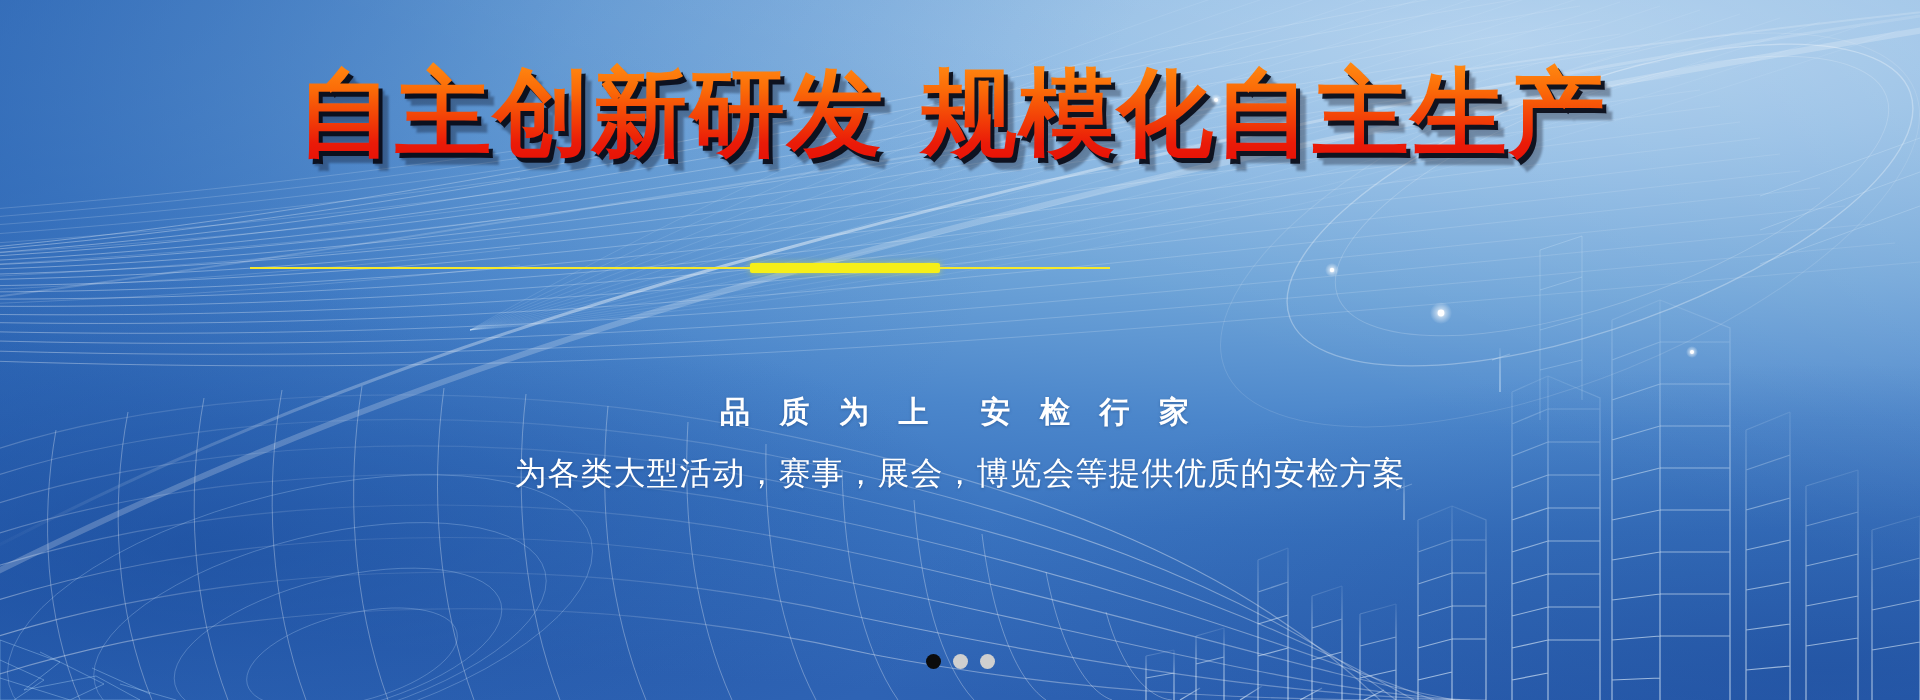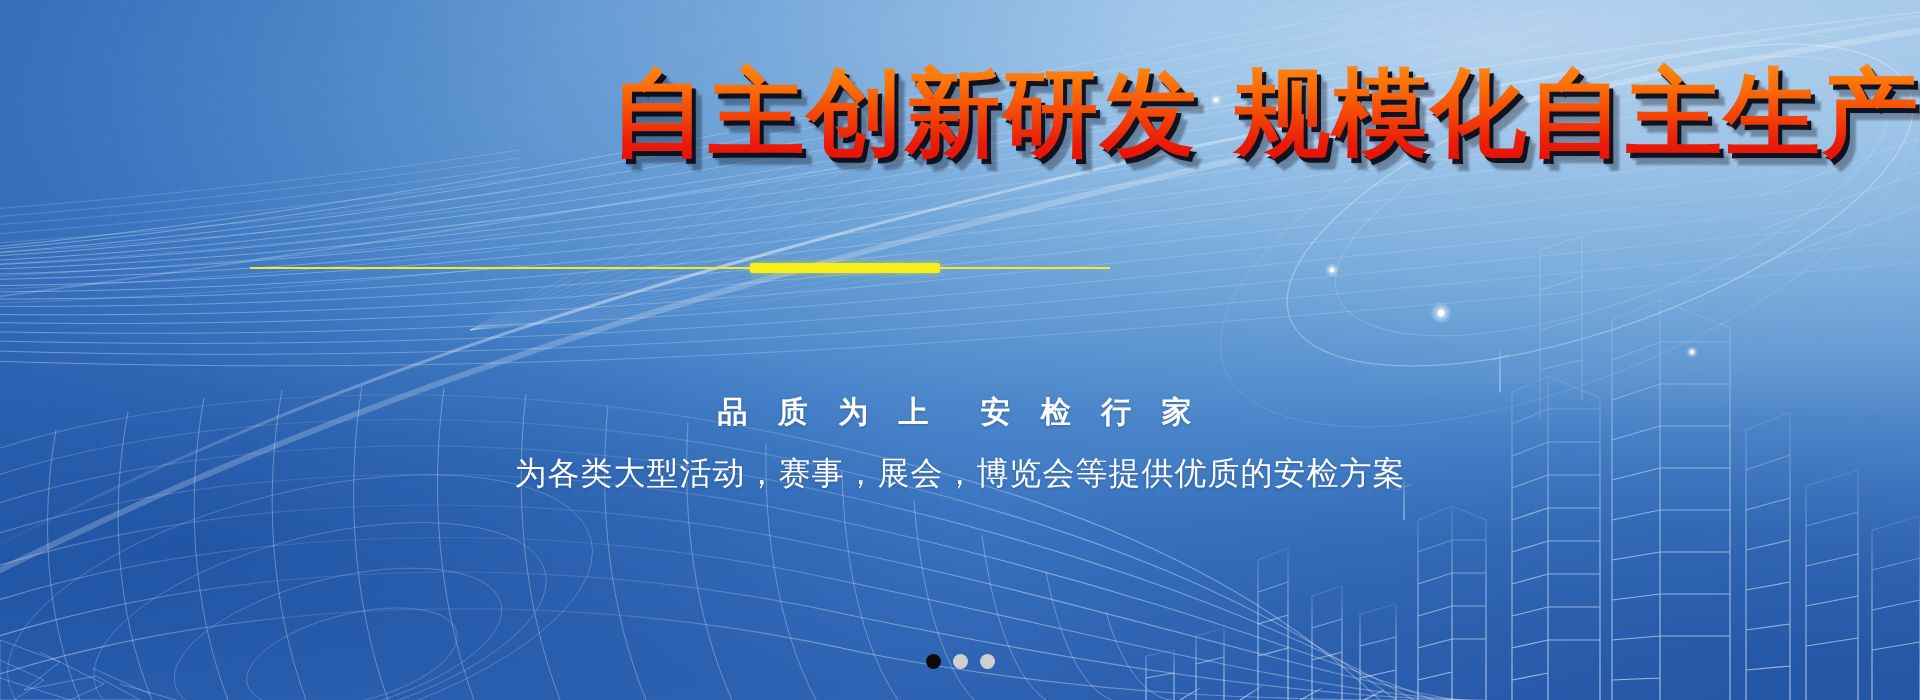--- a/index.html
+++ b/index.html
@@ -32,22 +32,22 @@
       radial-gradient(60% 55% at 10% 78%, rgba(22,70,150,.55) 0%, rgba(22,70,150,0) 70%),
       radial-gradient(70% 60% at 95% 95%, rgba(18,62,140,.40) 0%, rgba(18,62,140,0) 72%);
     pointer-events:none;
   }
 
   
   .deco{ position:absolute; inset:0; width:1920px; height:700px; pointer-events:none; }
 
   
   .headline-wrap{
-    position:absolute; left:0; right:0; top:62px;
-    text-align:right;
+    position:absolute; left:0; right:16px; top:62px;
+    text-align:center;
   }
   .headline{
     display:inline-block;
     font-family:"DejaVu Sans","Liberation Sans",sans-serif;
     font-size:96px;
     font-weight:bold;
     line-height:1.08;
     letter-spacing:2px;
     background:linear-gradient(to bottom,#ff8a12 0%,#fb6c08 26%,#f23f07 55%,#ea1b08 78%,#e60f06 100%);
     -webkit-background-clip:text;
@@ -79,20 +79,21 @@
 
   
   .sub1{
     position:absolute; left:0; right:0; top:392px;
     text-align:center;
     color:#ffffff;
     font-size:30px;
     font-weight:bold;
     letter-spacing:11px;
     text-shadow:0 1px 3px rgba(14,45,95,.35);
+    font-family:Liberation Serif, serif;
   }
   .sub2{
     position:absolute; left:0; right:0; top:452px;
     text-align:center;
     color:#ffffff;
     font-size:32px;
     font-weight:400;
     letter-spacing:1px;
     text-shadow:0 1px 3px rgba(14,45,95,.35);
   }

